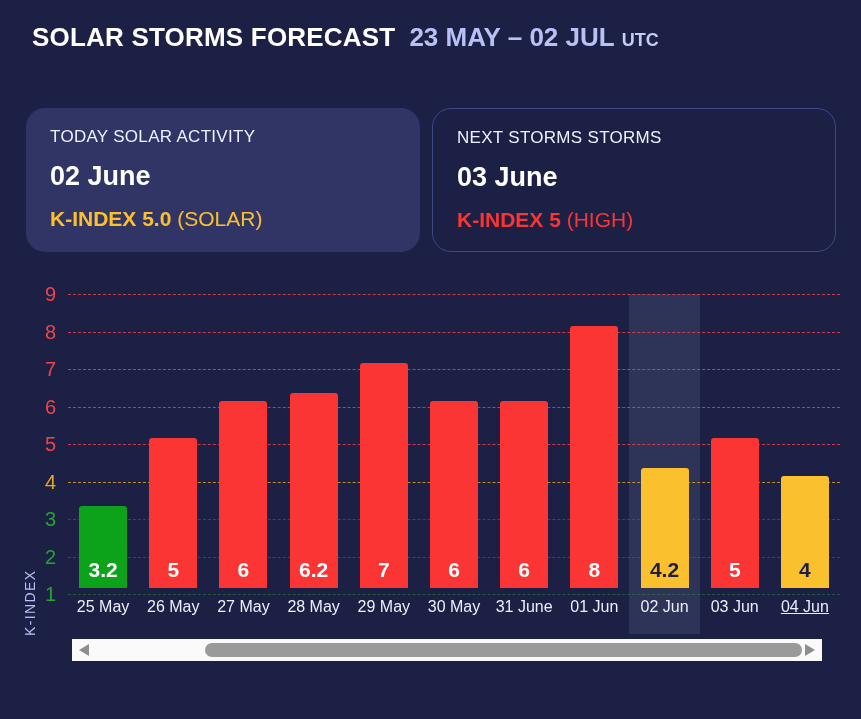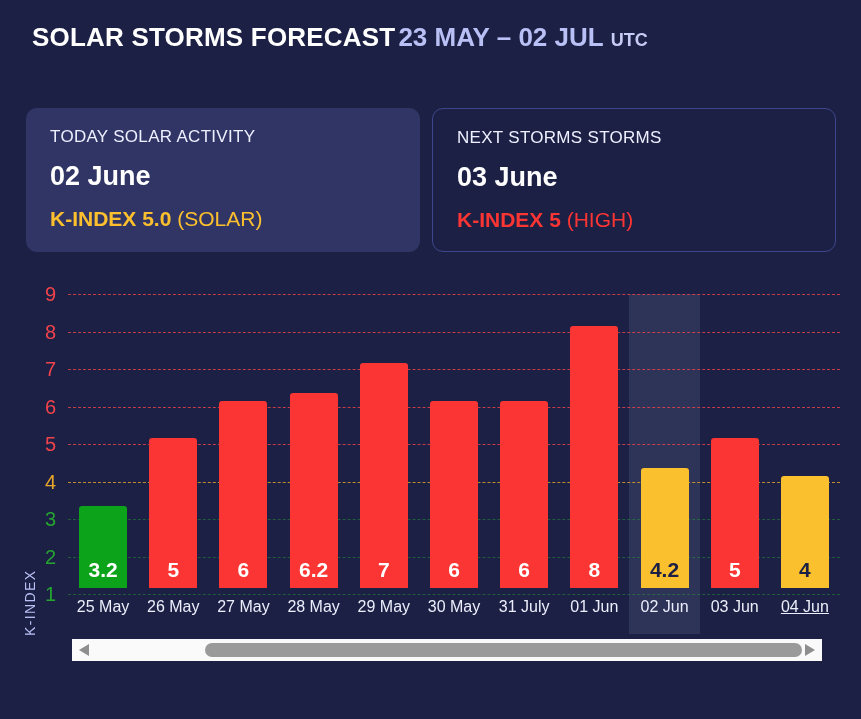--- a/index.html
+++ b/index.html
@@ -7,26 +7,26 @@
     width:861px;height:719px;overflow:hidden;
     background:#1c2044;
     font-family:"Liberation Sans", sans-serif;
     -webkit-font-smoothing:antialiased;
   }
   .page{position:relative;width:861px;height:719px;}
 
   
   .header{position:absolute;left:32px;top:22px;white-space:nowrap;}
   .h-main{font-size:26px;font-weight:bold;color:#ffffff;letter-spacing:.2px;}
-  .h-range{font-size:26px;font-weight:bold;color:#b9c0f5;margin-left:3px;}
+  .h-range{font-size:26px;font-weight:bold;color:#b9c0f5;margin-left:14px;}
   .h-utc{font-size:18px;font-weight:bold;color:#c7ccf7;margin-left:7px;}
 
   
   .cards{position:absolute;left:26px;top:108px;width:810px;height:144px;}
-  .card{position:absolute;top:0;height:144px;border-radius:11px;box-sizing:border-box;}
+  .card{position:absolute;top:0;height:144px;border-radius:19px;box-sizing:border-box;}
   .card-today{left:0;width:394px;background:#303565;}
   .card-next{left:406px;width:404px;background:transparent;border:1.3px solid #3d478a;}
   .card-label{position:absolute;left:24px;top:19px;font-size:17px;color:#eef0ff;letter-spacing:.3px;}
   .card-date{position:absolute;left:24px;top:53px;font-size:27px;font-weight:bold;color:#ffffff;}
   .card-k{position:absolute;left:24px;top:99px;font-size:21px;white-space:nowrap;}
   .k-strong{font-weight:bold;}
   .k-amber{color:#fcc02e;}
   .k-red{color:#fb3434;}
 
   
@@ -150,21 +150,21 @@
           <div class="bar-val val-dark">4</div>
         </div>
       </div>
     <div class="xlabels" id="xlabels">
         <div class="xlabel" style="left: 0px; width: 70.1818px;">25 May</div>
         <div class="xlabel" style="left: 70.1818px; width: 70.1818px;">26 May</div>
         <div class="xlabel" style="left: 140.364px; width: 70.1818px;">27 May</div>
         <div class="xlabel" style="left: 210.545px; width: 70.1818px;">28 May</div>
         <div class="xlabel" style="left: 280.727px; width: 70.1818px;">29 May</div>
         <div class="xlabel" style="left: 350.909px; width: 70.1818px;">30 May</div>
-        <div class="xlabel" style="left: 421.091px; width: 70.1818px;">31 July</div>
+        <div class="xlabel" style="left: 421.091px; width: 70.1818px;">31 June</div>
         <div class="xlabel" style="left: 491.273px; width: 70.1818px;">01 Jun</div>
         <div class="xlabel" style="left: 561.455px; width: 70.1818px;">02 Jun</div>
         <div class="xlabel" style="left: 631.636px; width: 70.1818px;">03 Jun</div>
         <div class="xlabel" style="left: 701.818px; width: 70.1818px; text-decoration: underline;">04 Jun</div>
       </div>
   </div>
 
   <div class="axis-title">K-INDEX</div>
 
   <div class="scrollbar">

